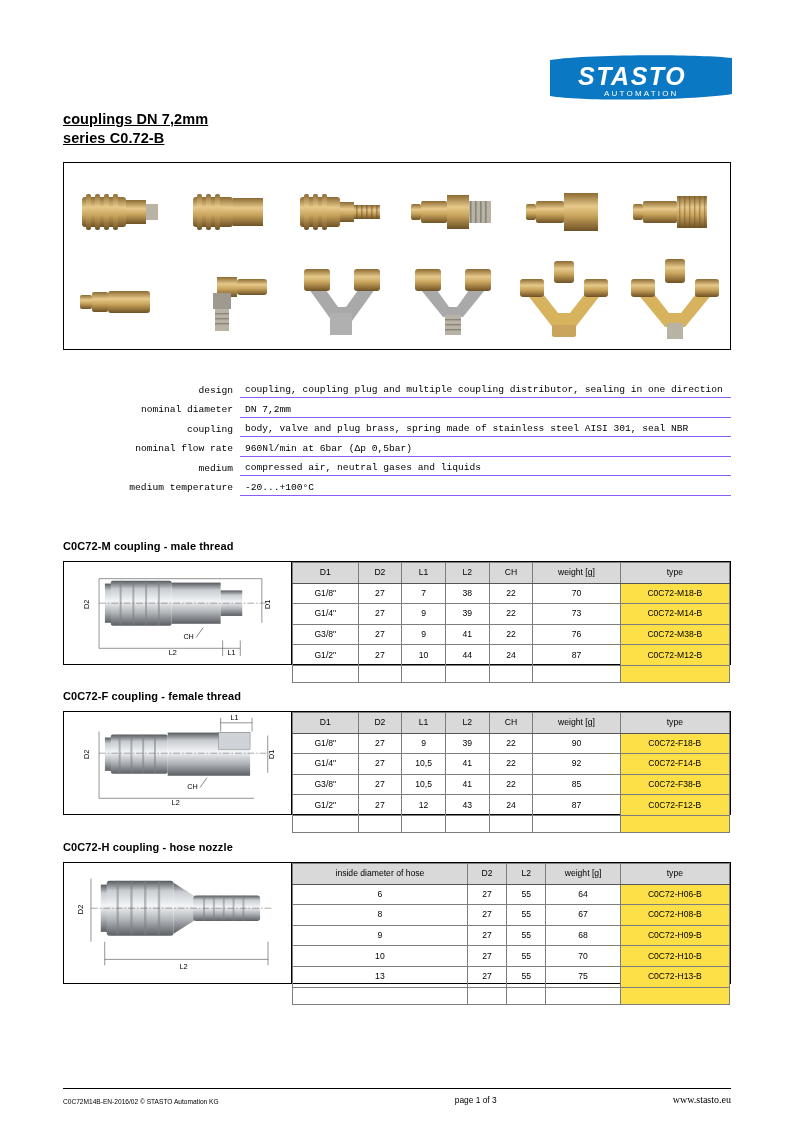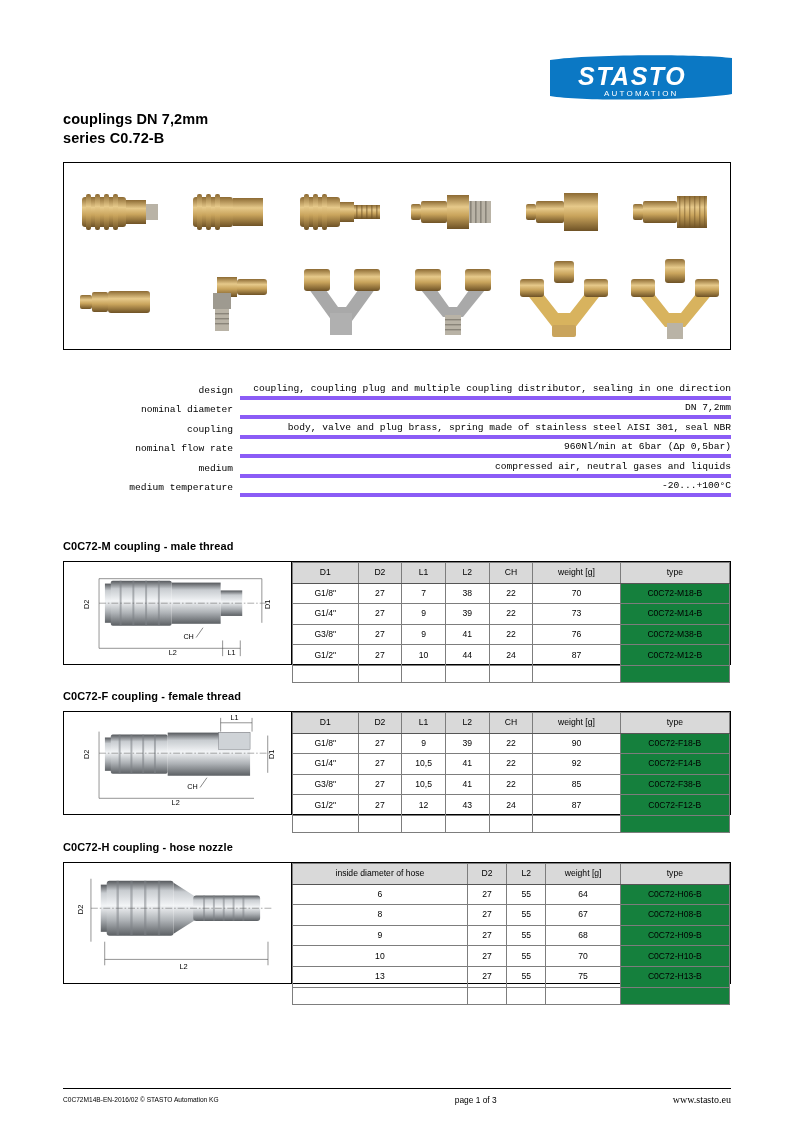--- a/index.html
+++ b/index.html
@@ -31,20 +31,21 @@
   .logo-svg { display: block; width: 186px; height: 52px; }
 
   .doc-title {
     position: absolute;
     left: 63px;
     top: 78px;
     font-size: 14.5px;
     font-weight: bold;
     line-height: 19px;
     letter-spacing: 0.1px;
+    text-decoration: underline;
   }
   .doc-title div { white-space: nowrap; }
 
   
   .photo-panel {
     position: absolute;
     left: 63px;
     top: 130px;
     width: 668px;
     height: 188px;
@@ -81,23 +82,22 @@
     line-height: 12px;
     font-family: Liberation Mono, monospace;
   }
   .spec td.lbl {
     width: 170px;
     text-align: right;
     padding-right: 7px;
     white-space: nowrap;
   }
   .spec td.val {
-    border-bottom: 4px solid #8b5cf6;
+    border-bottom: 1px solid #8b5cf6;
     padding-left: 5px;
-    text-align: right;
   }
 
   
   .section-title {
     position: absolute;
     left: 63px;
     font-size: 11px;
     font-weight: bold;
     letter-spacing: 0.1px;
     white-space: nowrap;
@@ -135,40 +135,40 @@
     height: 19.6px;
     padding: 0;
     font-weight: normal;
     line-height: 11px;
     white-space: nowrap;
   }
   table.dim thead th {
     background: #d9d9d9;
     border-bottom: 1px solid #555555;
   }
-  table.dim td.type-col { background: #15803d; }
+  table.dim td.type-col { background: #fde047; }
   table.dim tr.pad td { height: 16px; border-left: 1px solid #7d7d7d; }
 
   
   .footer-line {
     position: absolute;
     left: 63px;
     top: 1056px;
     width: 668px;
     border-top: 1px solid #000000;
   }
   .footer {
     position: absolute;
     left: 63px;
     top: 1062px;
     width: 668px;
     font-size: 6.6px;
     display: flex;
     justify-content: space-between;
-    align-items: center;
+    align-items: flex-end;
   }
   .footer .mid { font-size: 8.4px; margin-left: 60px; }
   .footer .right { font-size: 10px; font-family: Liberation Serif, serif; }
 </style>
 </head>
 <body>
 
 <div class="page">
 
   <div class="logo-wrap">

